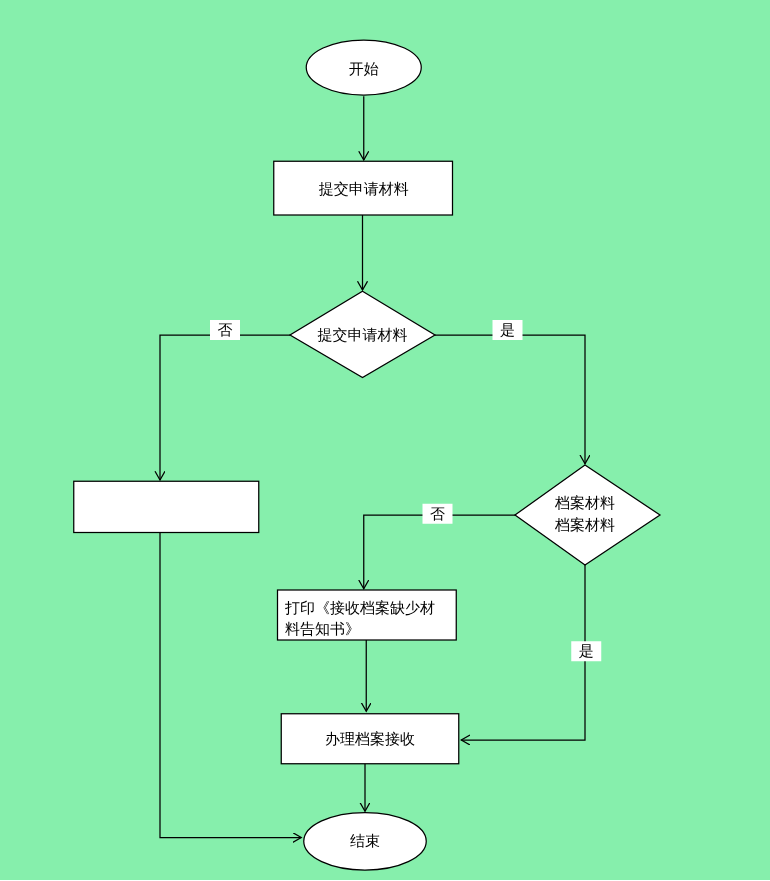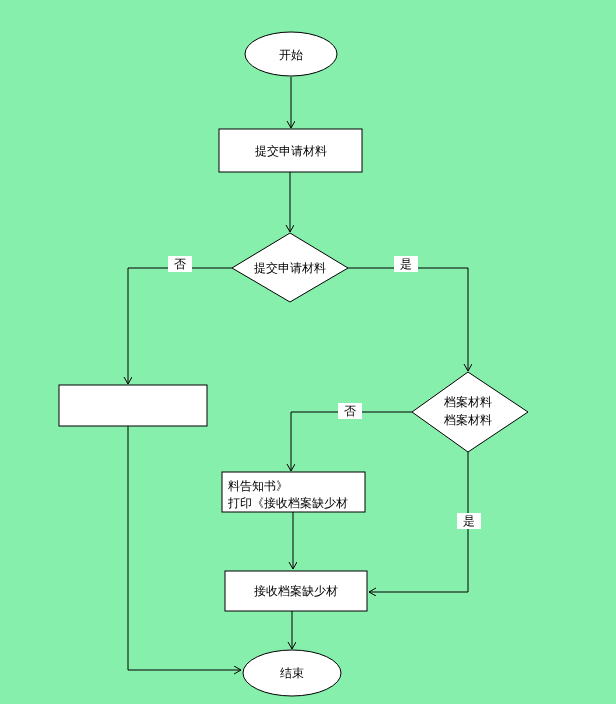--- a/index.html
+++ b/index.html
@@ -76,25 +76,25 @@
 
   <div class="lbl" style="left:290px; top:268px;">提交申请材料</div>
 
 
   <div class="lbl multiline" style="left:468px; top:411px;">
     <div>档案材料</div>
     <div>档案材料</div>
   </div>
 
   <div class="lbl topleft" style="left:228px; top:478px;">
+    <div>打印《接收档案缺少材</div>
     <div>料告知书》</div>
-    <div>打印《接收档案缺少材</div>
   </div>
 
-  <div class="lbl" style="left:296px; top:591px;">接收档案缺少材</div>
+  <div class="lbl" style="left:296px; top:591px;">办理档案接收</div>
 
   <div class="lbl" style="left:292px; top:673px;">结束</div>
 
   <div class="edge-lbl" style="left:180px; top:264px;">否</div>
 
   <div class="edge-lbl" style="left:406px; top:264px;">是</div>
 
   <div class="edge-lbl" style="left:350px; top:411px;">否</div>
 
   <div class="edge-lbl" style="left:469px; top:521px;">是</div>

